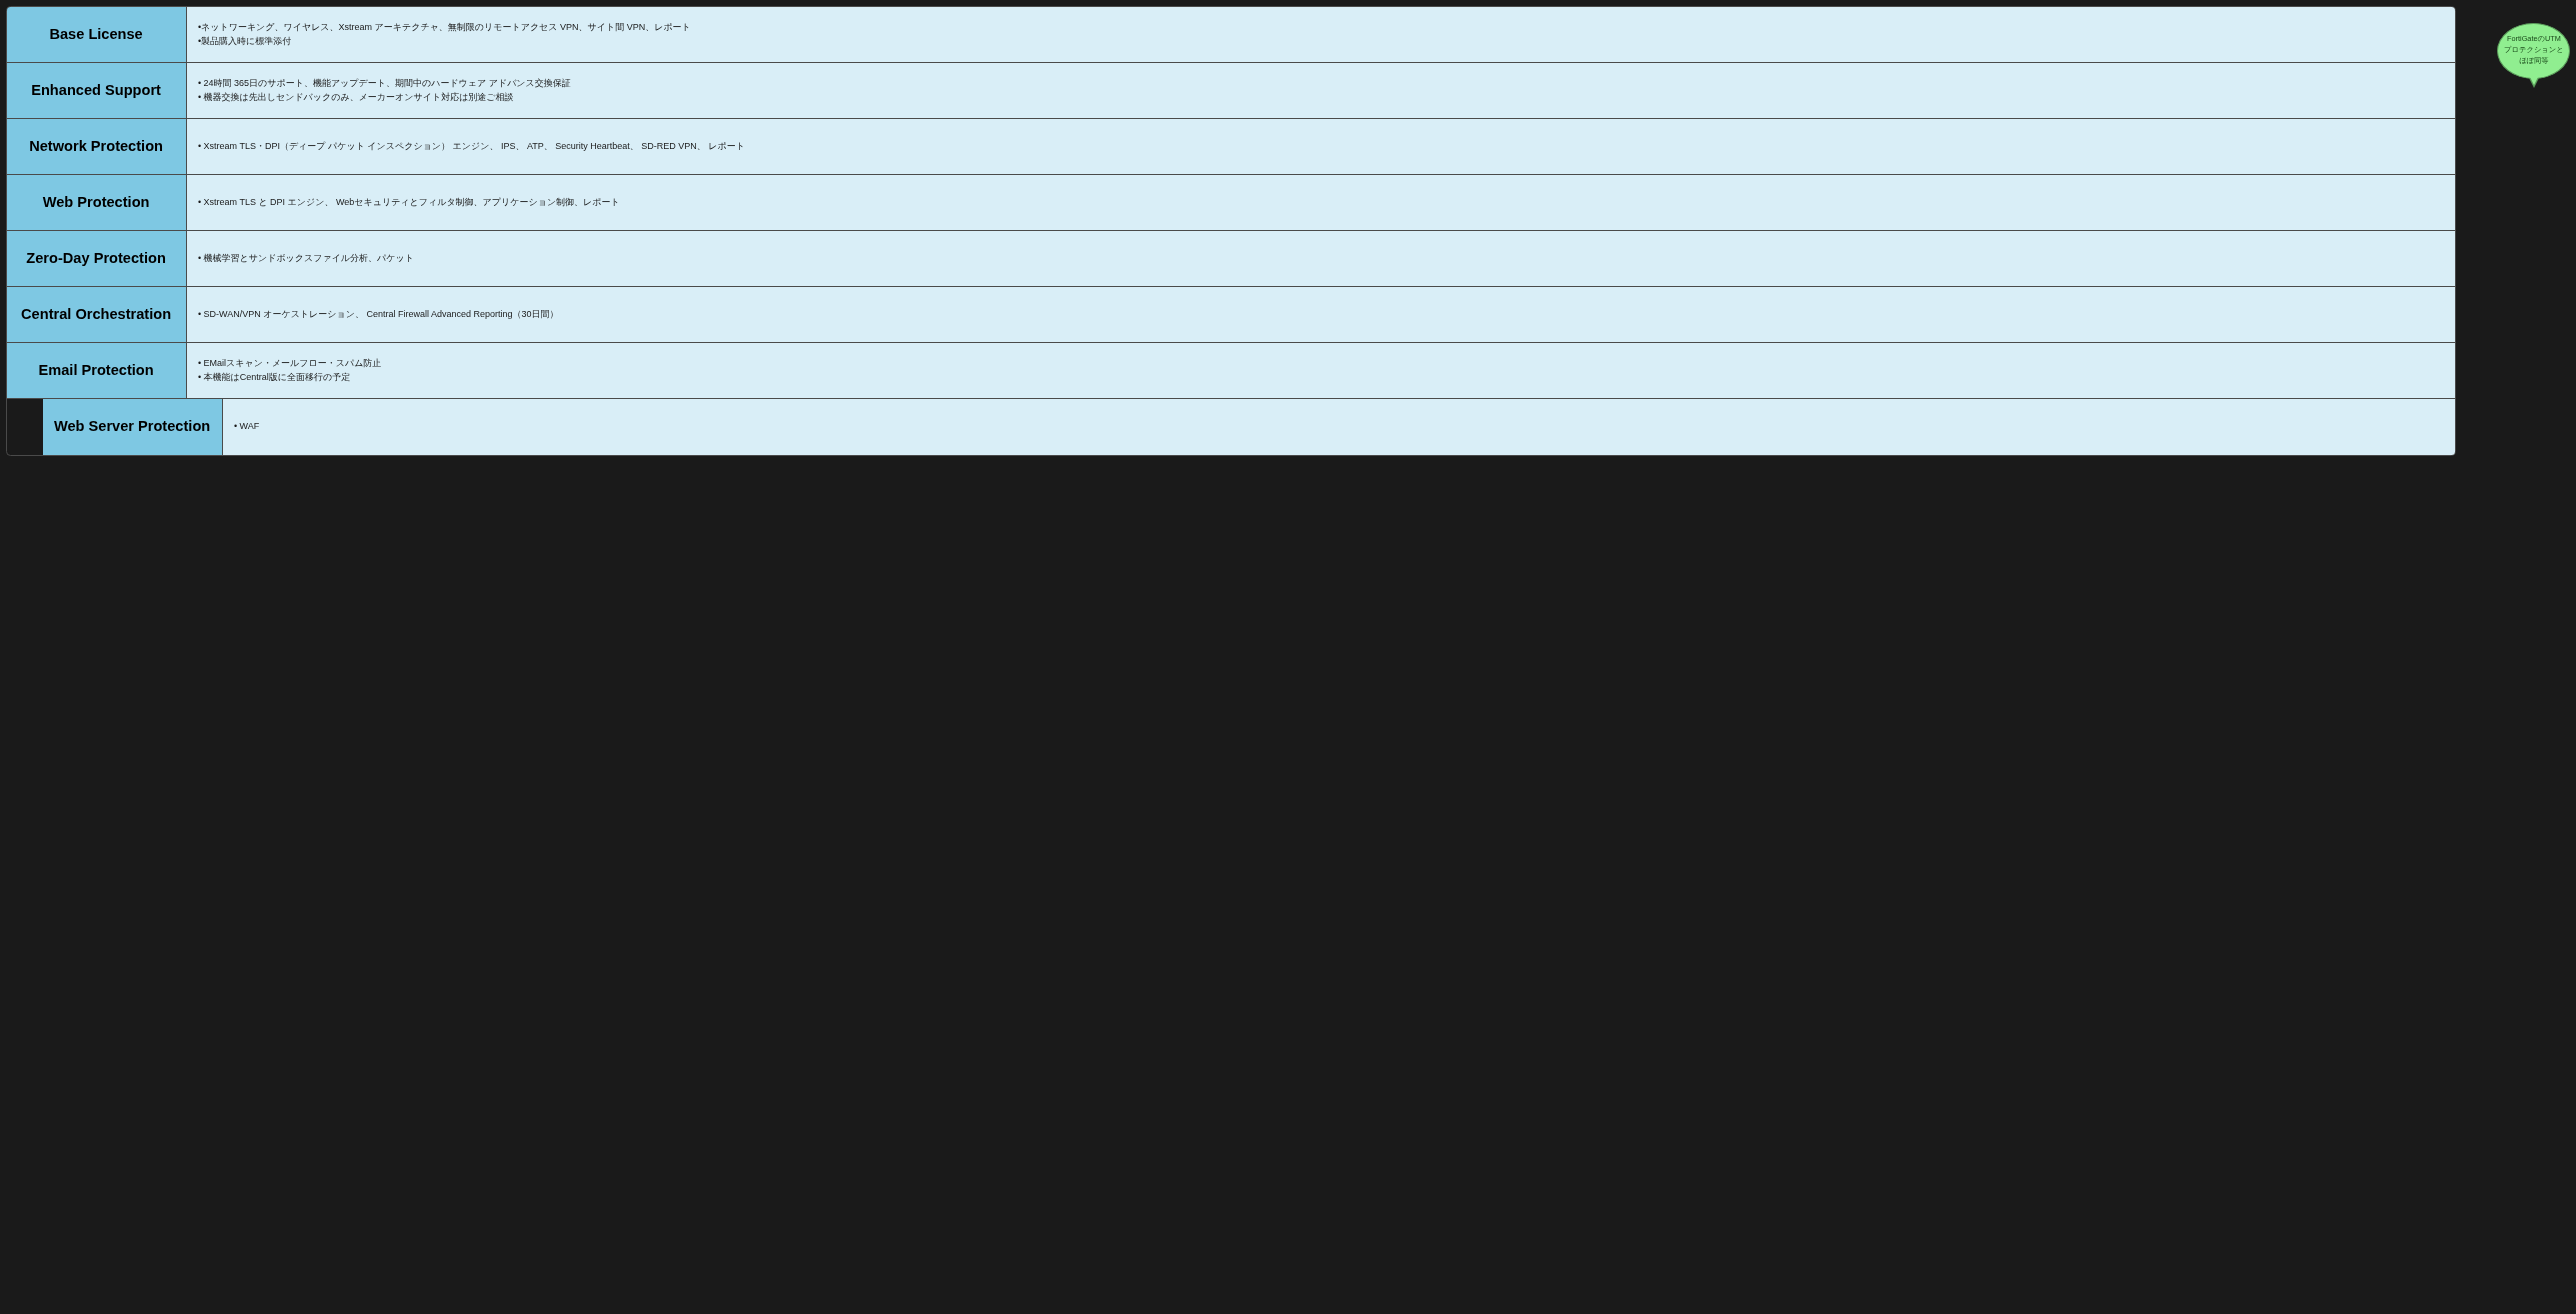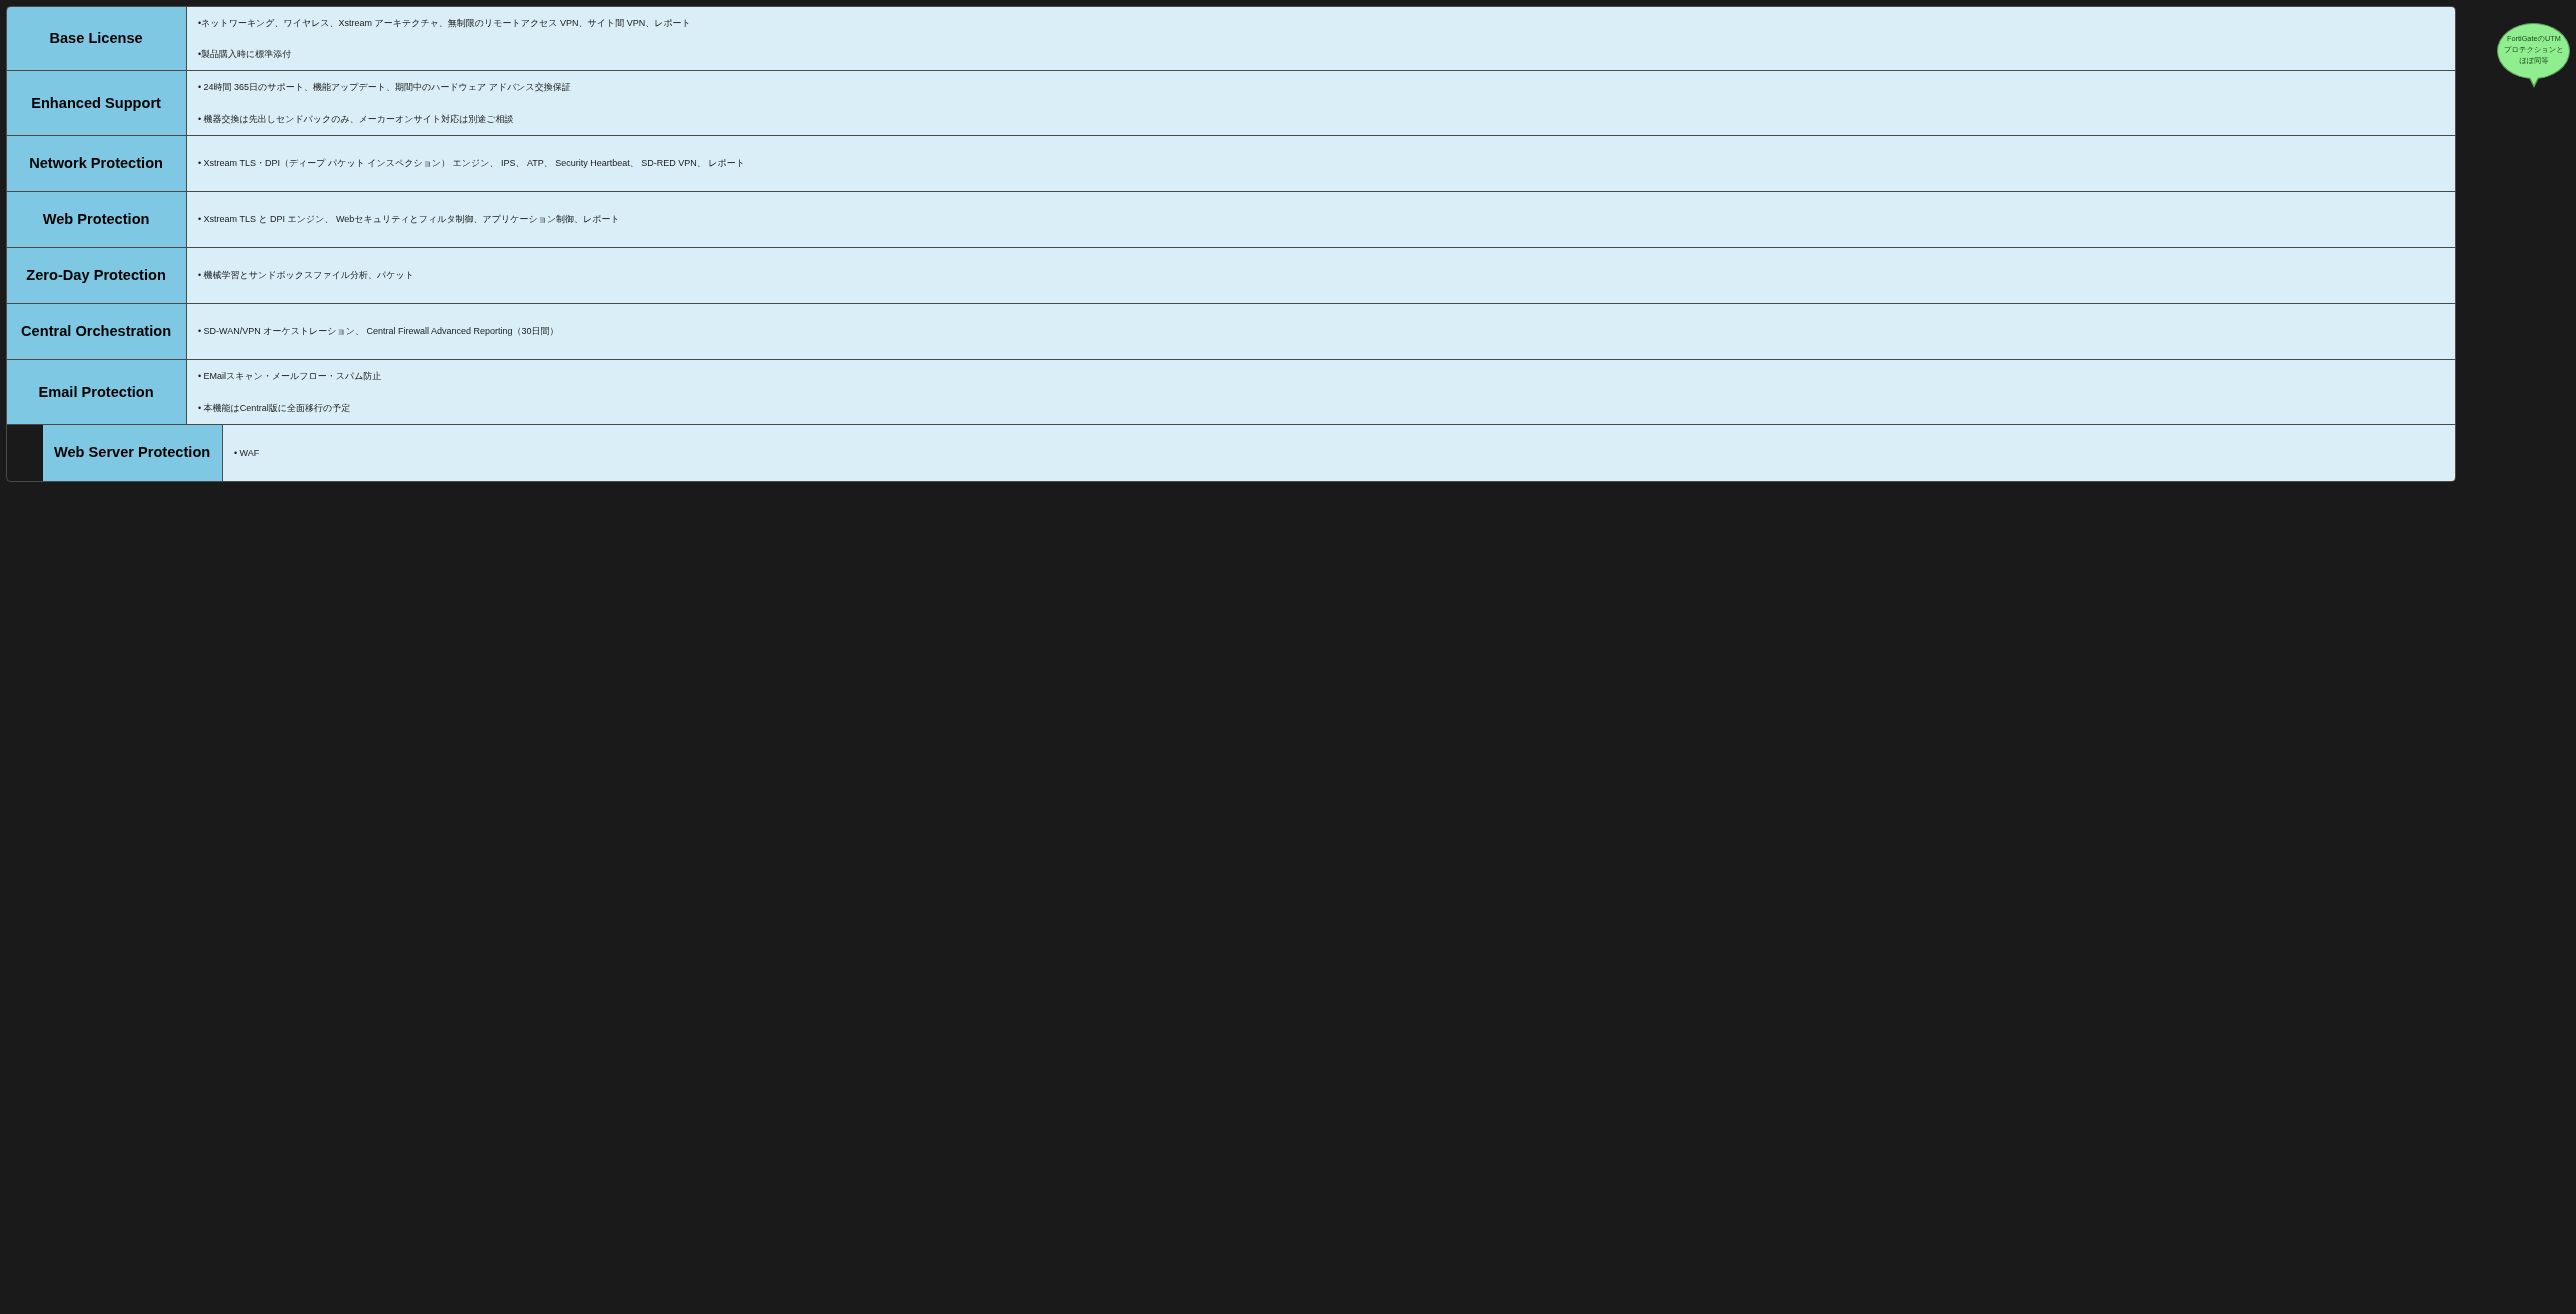--- a/index.html
+++ b/index.html
@@ -53,21 +53,21 @@
       text-align: center;
       line-height: 1.3;
     }
     .content-cell {
       flex: 1;
       background-color: #d9eef7;
       padding: 9px 11.3px;
       display: flex;
       flex-direction: column;
       justify-content: center;
-      gap: 17px;
+      gap: 0;
     }
     .content-line {
       font-size: 9px;
       color: #1a1a1a;
       line-height: 1.6;
     }
     .bubble-container {
       display: flex;
       align-items: flex-start;
       padding-top: 17px;

